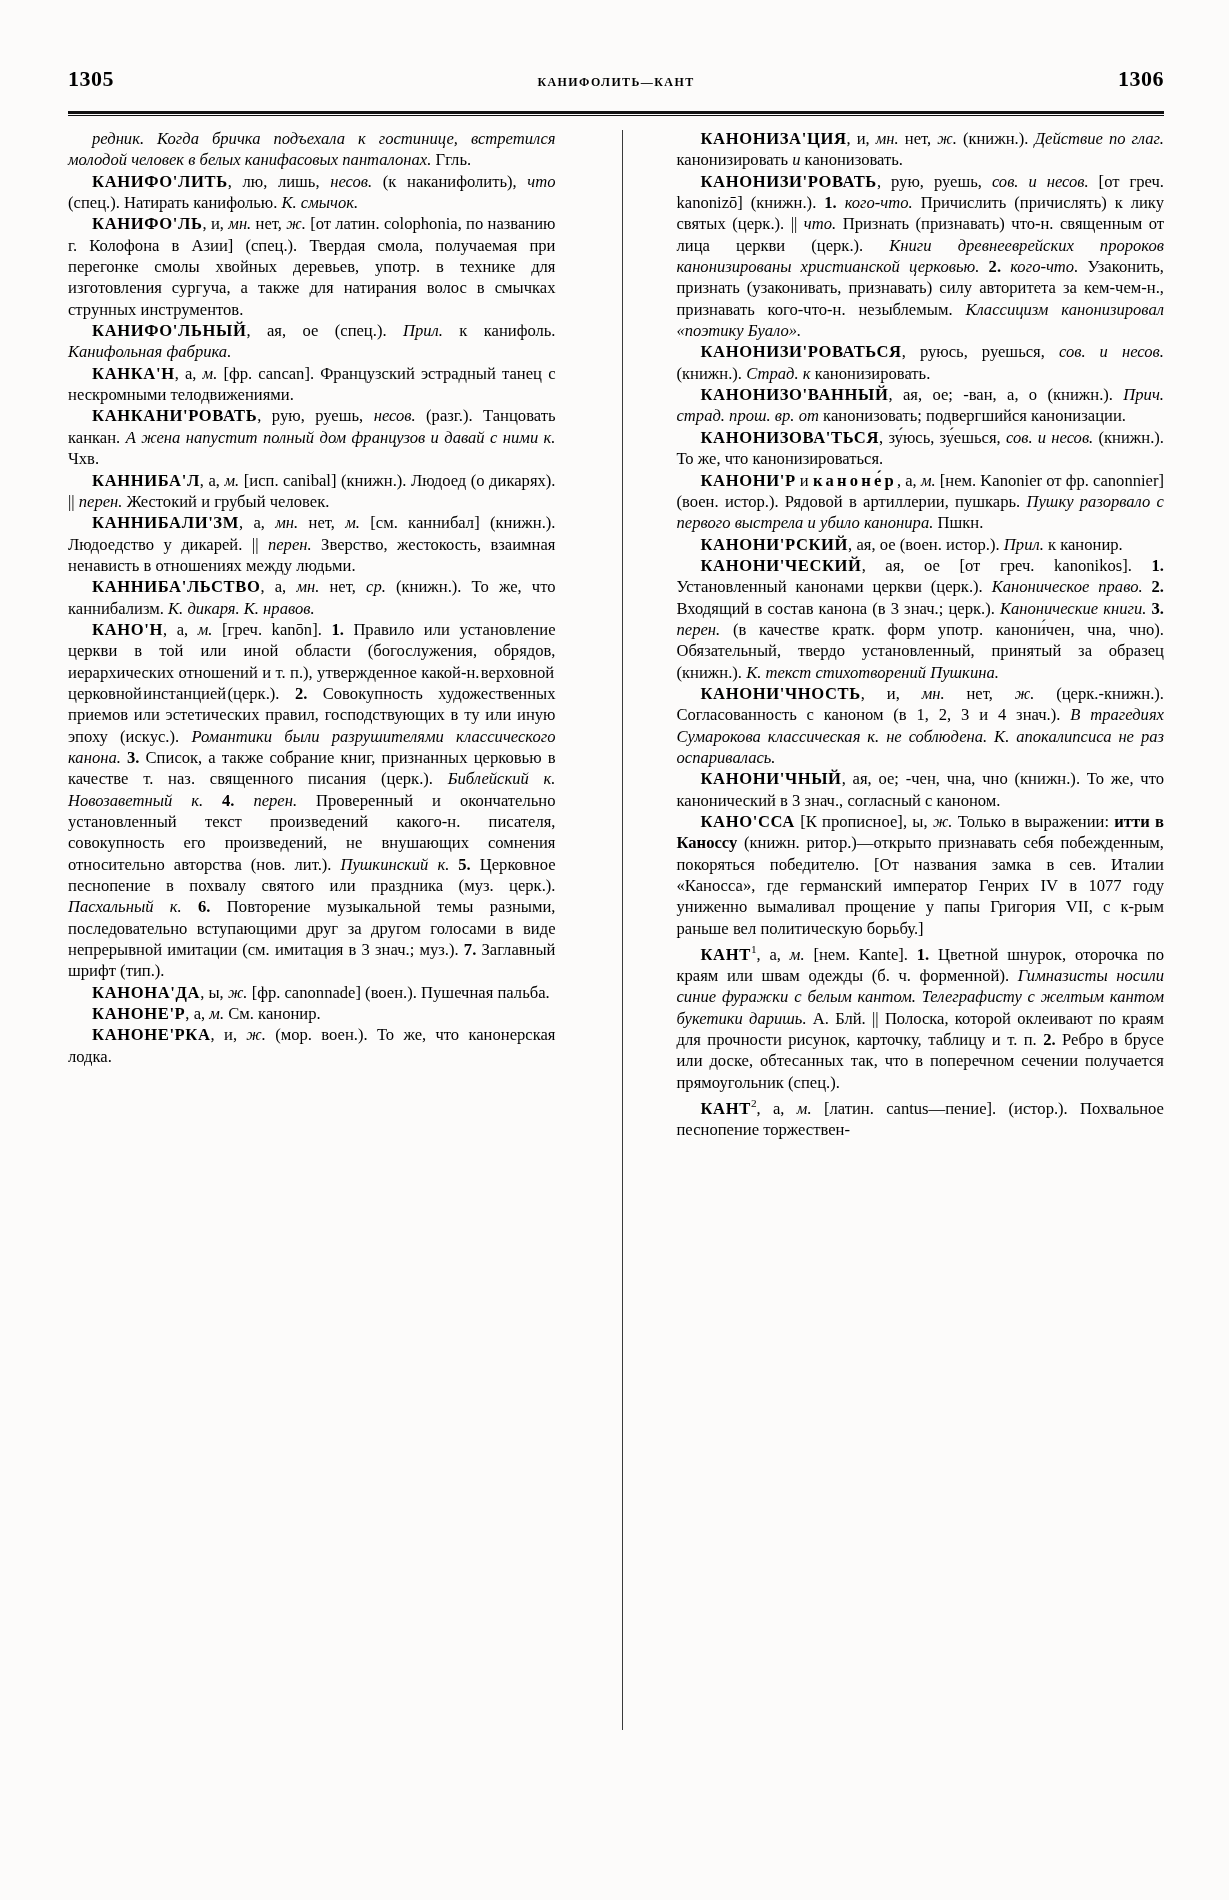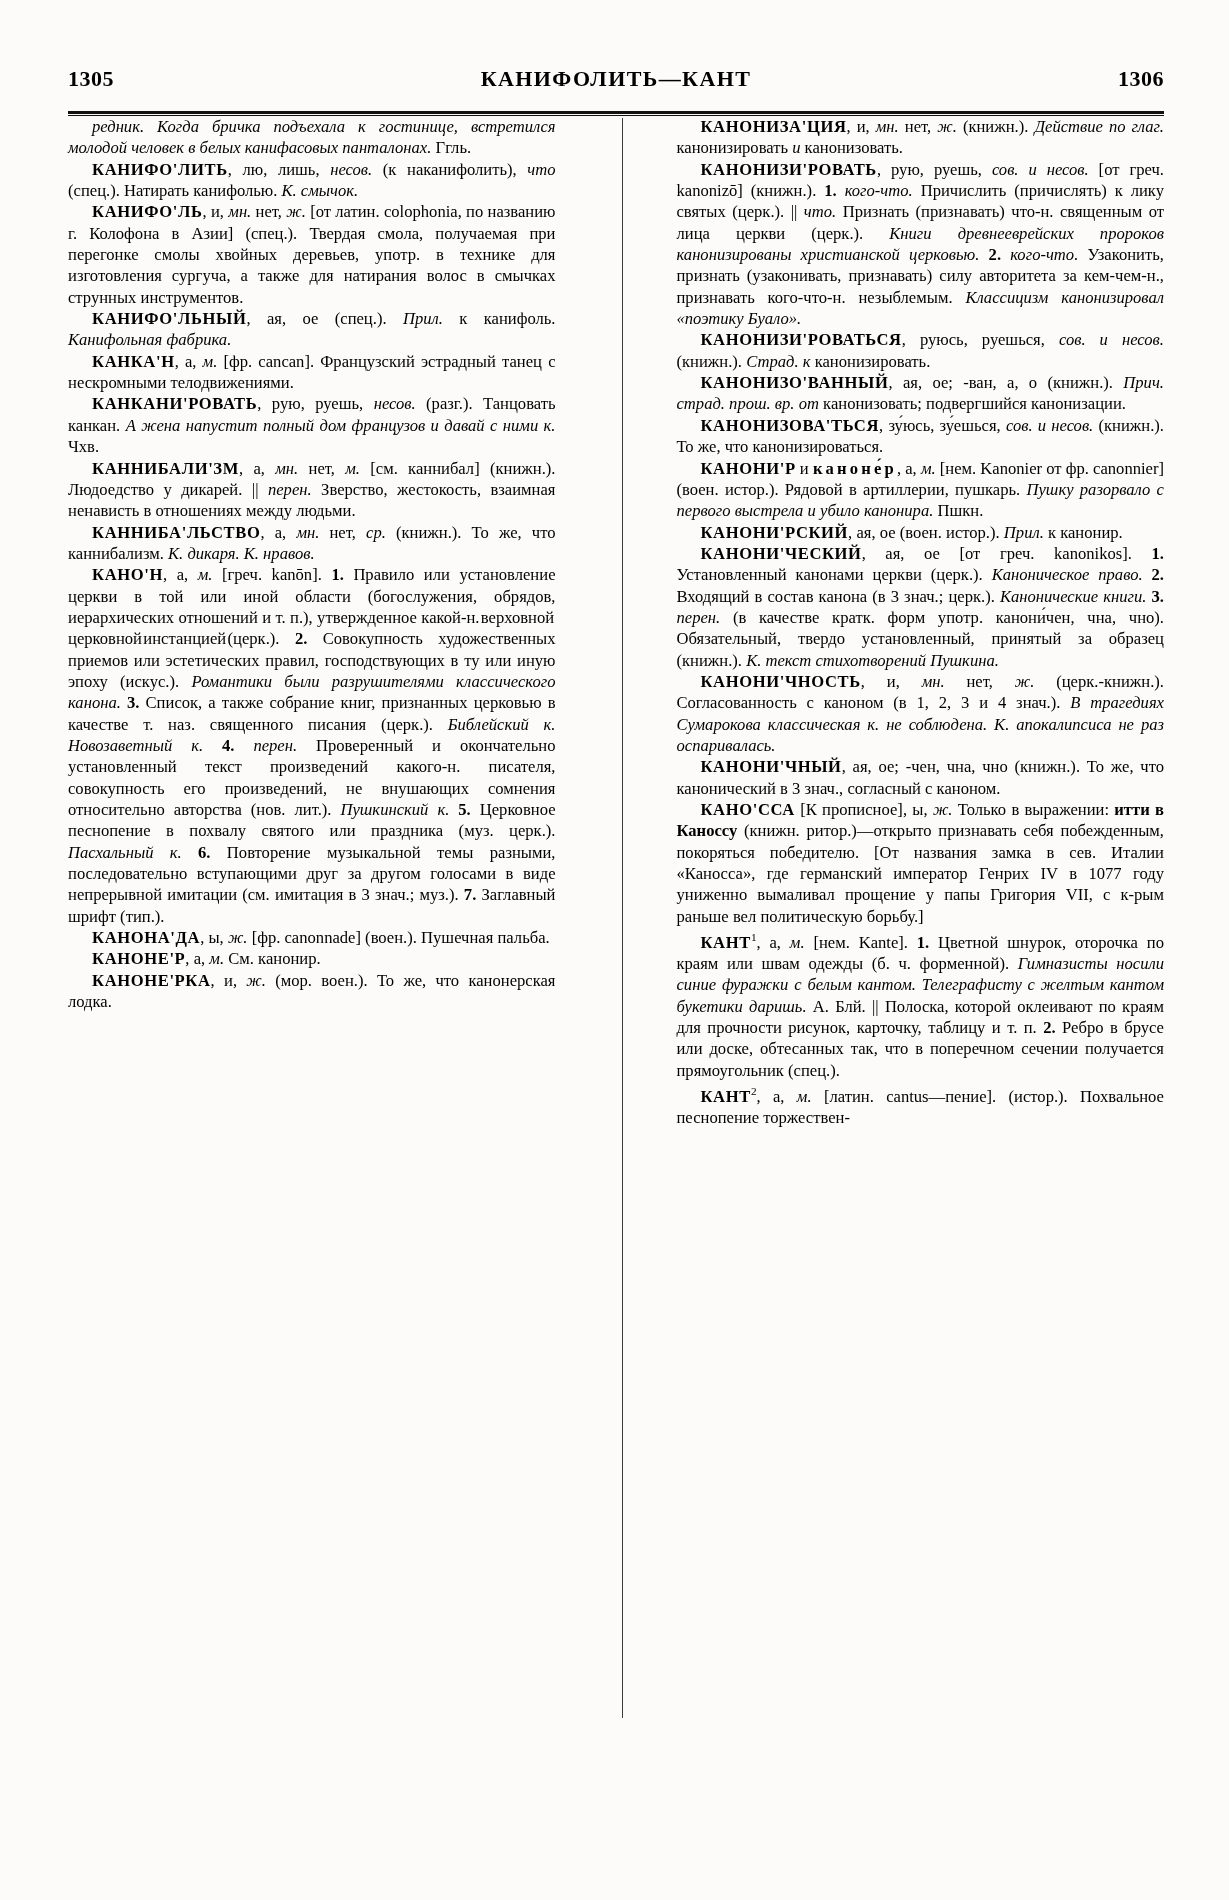--- a/index.html
+++ b/index.html
@@ -35,38 +35,38 @@
   }
   .folio {
     font-family: "Liberation Serif", serif;
     font-weight: bold;
     font-size: 22px;
     letter-spacing: 0.5px;
   }
   .runhead {
     font-family: "Liberation Serif", serif;
     font-weight: bold;
-    font-size: 22px;
+    font-size: 12px;
     letter-spacing: 1.4px;
   }
   .rule-double {
     position: absolute;
     left: 68px;
     top: 111px;
     width: 1096px;
     height: 5px;
     border-top: 3px solid #111;
     border-bottom: 1px solid #111;
     box-sizing: border-box;
   }
   
   .columns {
     position: absolute;
     left: 68px;
-    top: 116px;
+    top: 128px;
     width: 1096px;
     height: 1660px;
     display: flex;
   }
   .col {
     width: 490px;
     font-size: 16.6px;
     line-height: 21.35px;
     text-align: justify;
     text-justify: inter-word;
@@ -124,20 +124,21 @@
 
       <p class="entry"><span class="hw">КАНИФО'ЛЬ</span>, и, <i>мн.</i> нет, <i>ж.</i> [от латин. colophonia, по названию г. Колофона в Азии] (спец.). Твердая смола, получаемая при перегонке смолы хвойных деревьев, употр. в технике для изготовления сургуча, а также для натирания волос в смычках струнных инструментов.</p>
 
       <p class="entry"><span class="hw">КАНИФО'ЛЬНЫЙ</span>, ая, ое (спец.). <i>Прил.</i> к канифоль. <i>Канифольная фабрика.</i></p>
 
       <p class="entry"><span class="hw">КАНКА'Н</span>, а, <i>м.</i> [фр. cancan]. Французский эстрадный танец с нескромными телодвижениями.</p>
 
       <p class="entry"><span class="hw">КАНКАНИ'РОВАТЬ</span>, рую, руешь, <i>несов.</i> (разг.). Танцовать канкан. <i>А жена напустит полный дом французов и давай с ними к.</i> Чхв.</p>
 
 
+      <p class="entry"><span class="hw">КАННИБА'Л</span>, а, <i>м.</i> [исп. canibal] (книжн.). Людоед (о дикарях). || <i>перен.</i> Жестокий и грубый человек.</p>
 
       <p class="entry"><span class="hw">КАННИБАЛИ'ЗМ</span>, а, <i>мн.</i> нет, <i>м.</i> [см. каннибал] (книжн.). Людоедство у дикарей. || <i>перен.</i> Зверство, жестокость, взаимная ненависть в отношениях между людьми.</p>
 
 
       <p class="entry"><span class="hw">КАННИБА'ЛЬСТВО</span>, а, <i>мн.</i> нет, <i>ср.</i> (книжн.). То же, что каннибализм. <i>К. дикаря. К. нравов.</i></p>
 
       <p class="entry"><span class="hw">КАНО'Н</span>, а, <i>м.</i> [греч. kanōn]. <b>1.</b> Правило или установление церкви в той или иной области (богослужения, обрядов, иерархических отношений и т. п.), утвержденное какой-н. верховной церковной инстанцией (церк.). <b>2.</b> Совокупность художественных приемов или эстетических правил, господствующих в ту или иную эпоху (искус.). <i>Романтики были разрушителями классического канона.</i> <b>3.</b> Список, а также собрание книг, признанных церковью в качестве т. наз. священного писания (церк.). <i>Библейский к. Новозаветный к.</i> <b>4.</b> <i>перен.</i> Проверенный и окончательно установленный текст произведений какого-н. писателя, совокупность его произведений, не внушающих сомнения относительно авторства (нов. лит.). <i>Пушкинский к.</i> <b>5.</b> Церковное песнопение в похвалу святого или праздника (муз. церк.). <i>Пасхальный к.</i> <b>6.</b> Повторение музыкальной темы разными, последовательно вступающими друг за другом голосами в виде непрерывной имитации (см. имитация в 3 знач.; муз.). <b>7.</b> Заглавный шрифт (тип.).</p>
 
       <p class="entry"><span class="hw">КАНОНА'ДА</span>, ы, <i>ж.</i> [фр. canonnade] (воен.). Пушечная пальба.</p>
 

